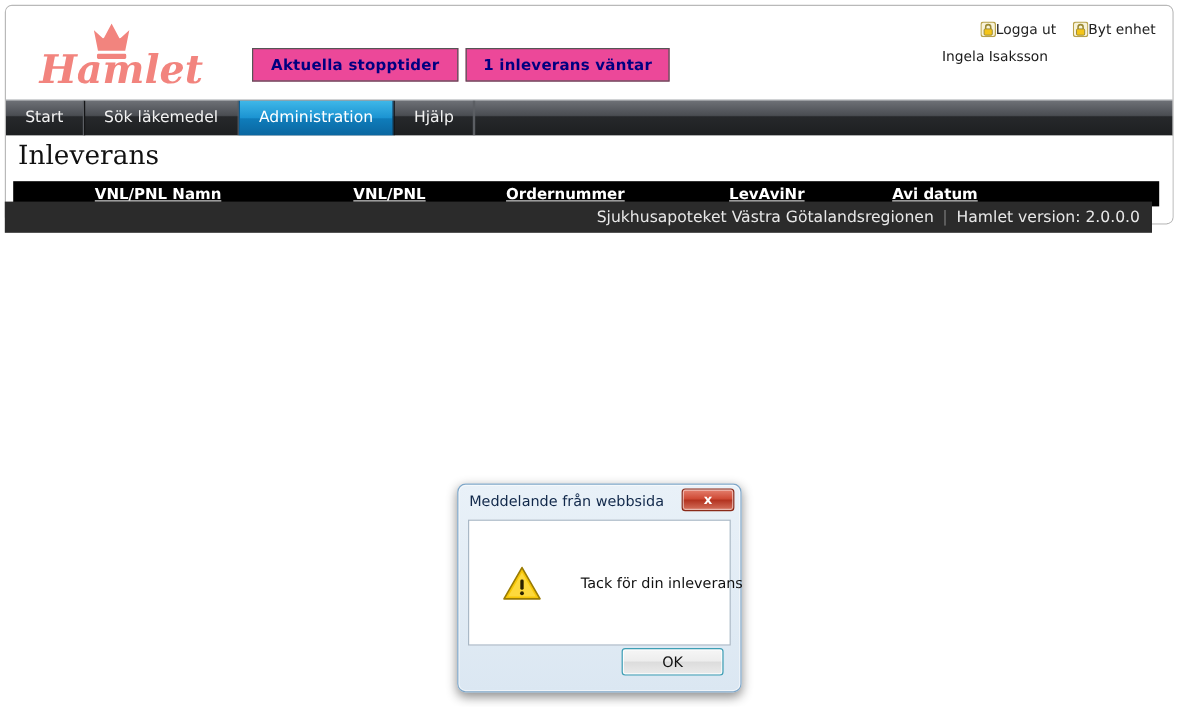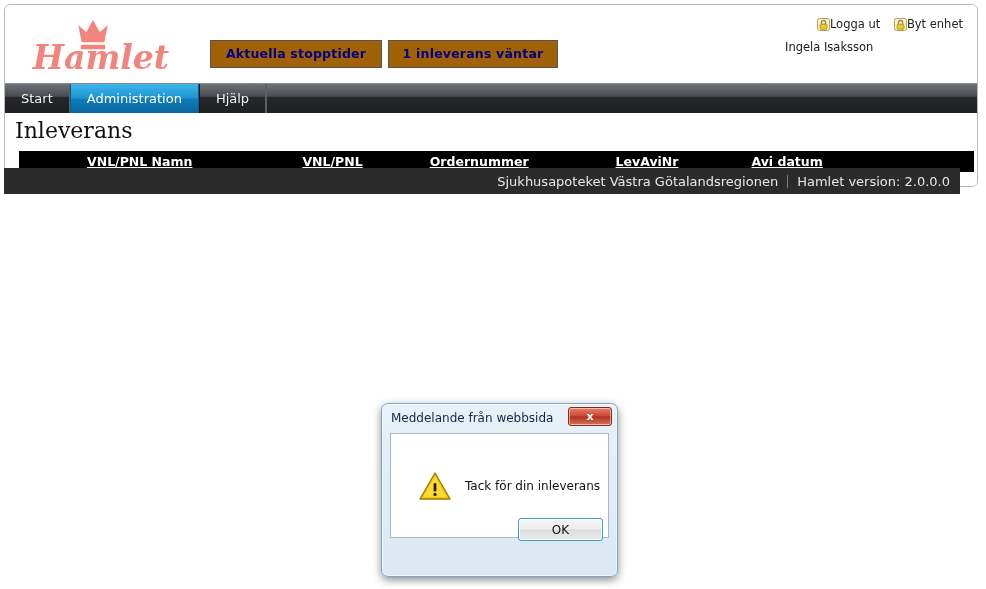--- a/index.html
+++ b/index.html
@@ -42,21 +42,21 @@
     left: 10px;
     top: 6px;
     width: 172px;
     height: 68px;
   }
   #logo svg { display: block; }
 
   
   .ybtn {
     position: absolute;
-    background: #a16207;
+    background: #ec4899;
     border: 1px solid #555555;
     color: #000080;
     font-weight: bold;
     font-size: 12.5px;
     font-family: "DejaVu Sans", "Liberation Sans", sans-serif;
     text-align: center;
     line-height: 26px;
     cursor: pointer;
     box-sizing: border-box;
     letter-spacing: 0.2px;
@@ -147,21 +147,21 @@
     font-family: "DejaVu Serif", "Liberation Serif", serif;
     font-size: 22px;
     color: #111111;
     padding: 4px 0 0 10px;
     line-height: 28px;
   }
 
   
   #tbl-head {
     position: absolute;
-    left: 14px;
+    left: 6px;
     top: 38px;
     width: 955px;
     height: 21px;
     background: #000000;
     color: #ffffff;
     display: flex;
     align-items: center;
   }
   .th {
     font-size: 12.5px;
@@ -252,20 +252,21 @@
     position: absolute;
     left: 8px;
     top: 29px;
     width: 219px;
     height: 105px;
     background: #ffffff;
     border: 1px solid #a9b8c6;
     box-sizing: border-box;
     display: flex;
     align-items: center;
+    gap: 19px;
   }
   #dlg-warn-icon {
     width: 32px;
     height: 30px;
     margin-left: 28px;
     flex: none;
   }
   #dlg-message {
     font-size: 12px;
     color: #111111;
@@ -273,21 +274,21 @@
     white-space: nowrap;
   }
   #dlg-buttonbar {
     position: absolute;
     left: 8px;
     top: 114px;
     width: 219px;
     height: 45px;
     box-sizing: border-box;
     display: flex;
-    align-items: flex-start;
+    align-items: flex-end;
     justify-content: flex-end;
     padding-right: 6px;
   }
   #dlg-ok {
     width: 85px;
     height: 23px;
     border-radius: 3px;
     border: 1px solid #3e9fb5;
     background: linear-gradient(to bottom, #f6f6f6 0%, #ededed 47%, #dcdcdc 51%, #ebebeb 100%);
     color: #111111;
@@ -342,20 +343,21 @@
           </span>
           <span>Byt enhet</span>
         </span>
       </div>
       <div id="user-name">Ingela Isaksson</div>
     </div>
   </div>
 
   <div id="navbar">
     <div class="navitem">Start</div>
+    <div class="navitem">Sök läkemedel</div>
     <div class="navitem active">Administration</div>
     <div class="navitem">Hjälp</div>
     <div id="nav-spacer"></div>
   </div>
 
   <div id="content">
     <div id="page-title">Inleverans</div>
 
     <div id="tbl-head">
       <span class="th" id="th-0">VNL/PNL Namn</span>

